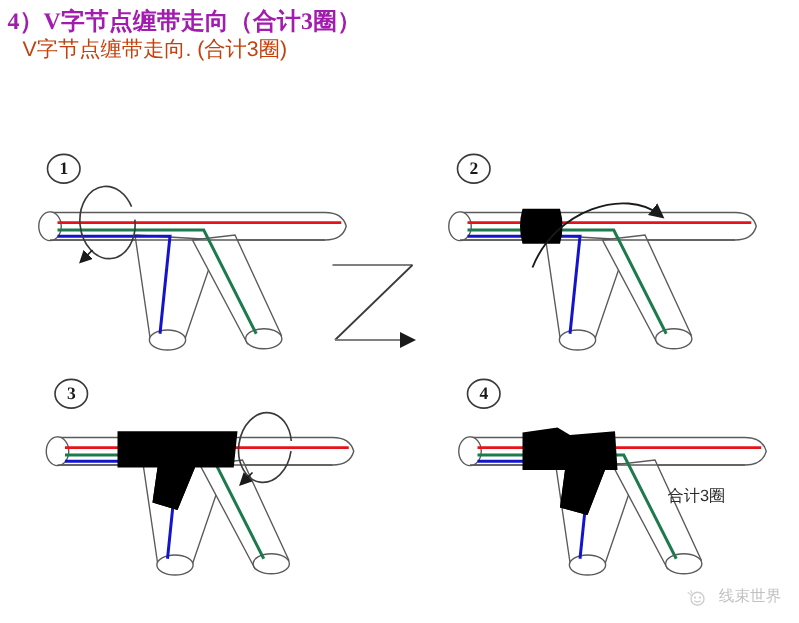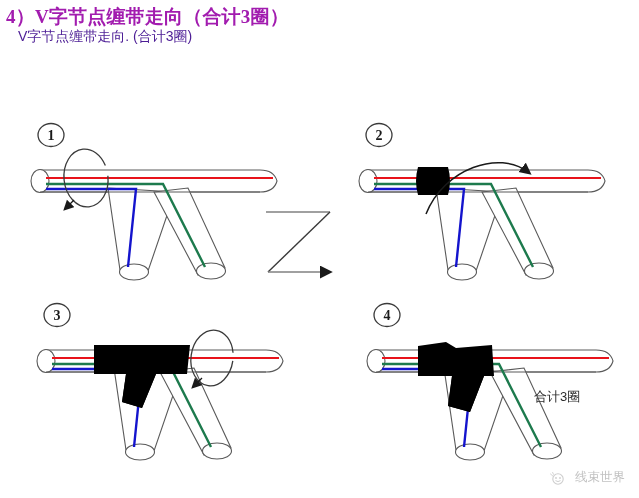--- a/index.html
+++ b/index.html
@@ -31,23 +31,23 @@
     font-weight: bold;
     color: #a21caf;
     letter-spacing: 0.2px;
     white-space: nowrap;
     font-family: "Liberation Serif", serif;
   }
   .heading-secondary {
     position: absolute;
     left: 18px;
     top: 28px;
-    font-size: 14px;
+    font-size: 17px;
     font-weight: normal;
-    color: #4c1d95;
+    color: #c2410c;
     white-space: nowrap;
     font-family: "Liberation Sans", sans-serif;
     text-align: right;
   }
 
   
   .diagram-svg {
     position: absolute;
     left: 0;
     top: 0;

